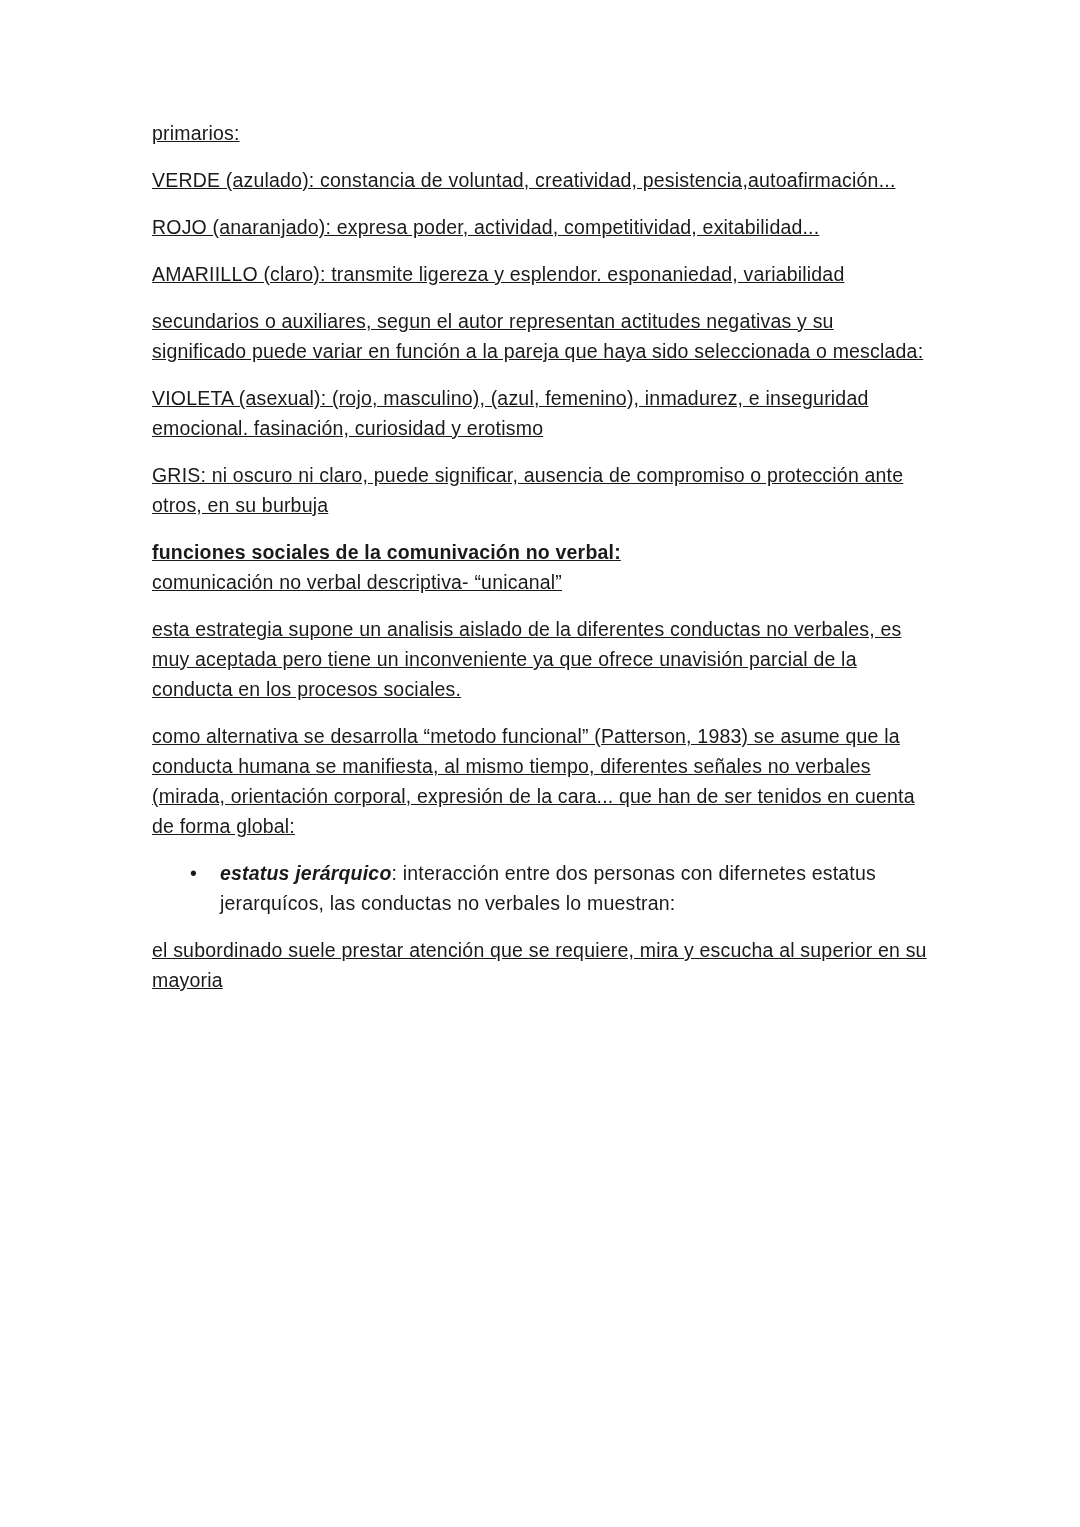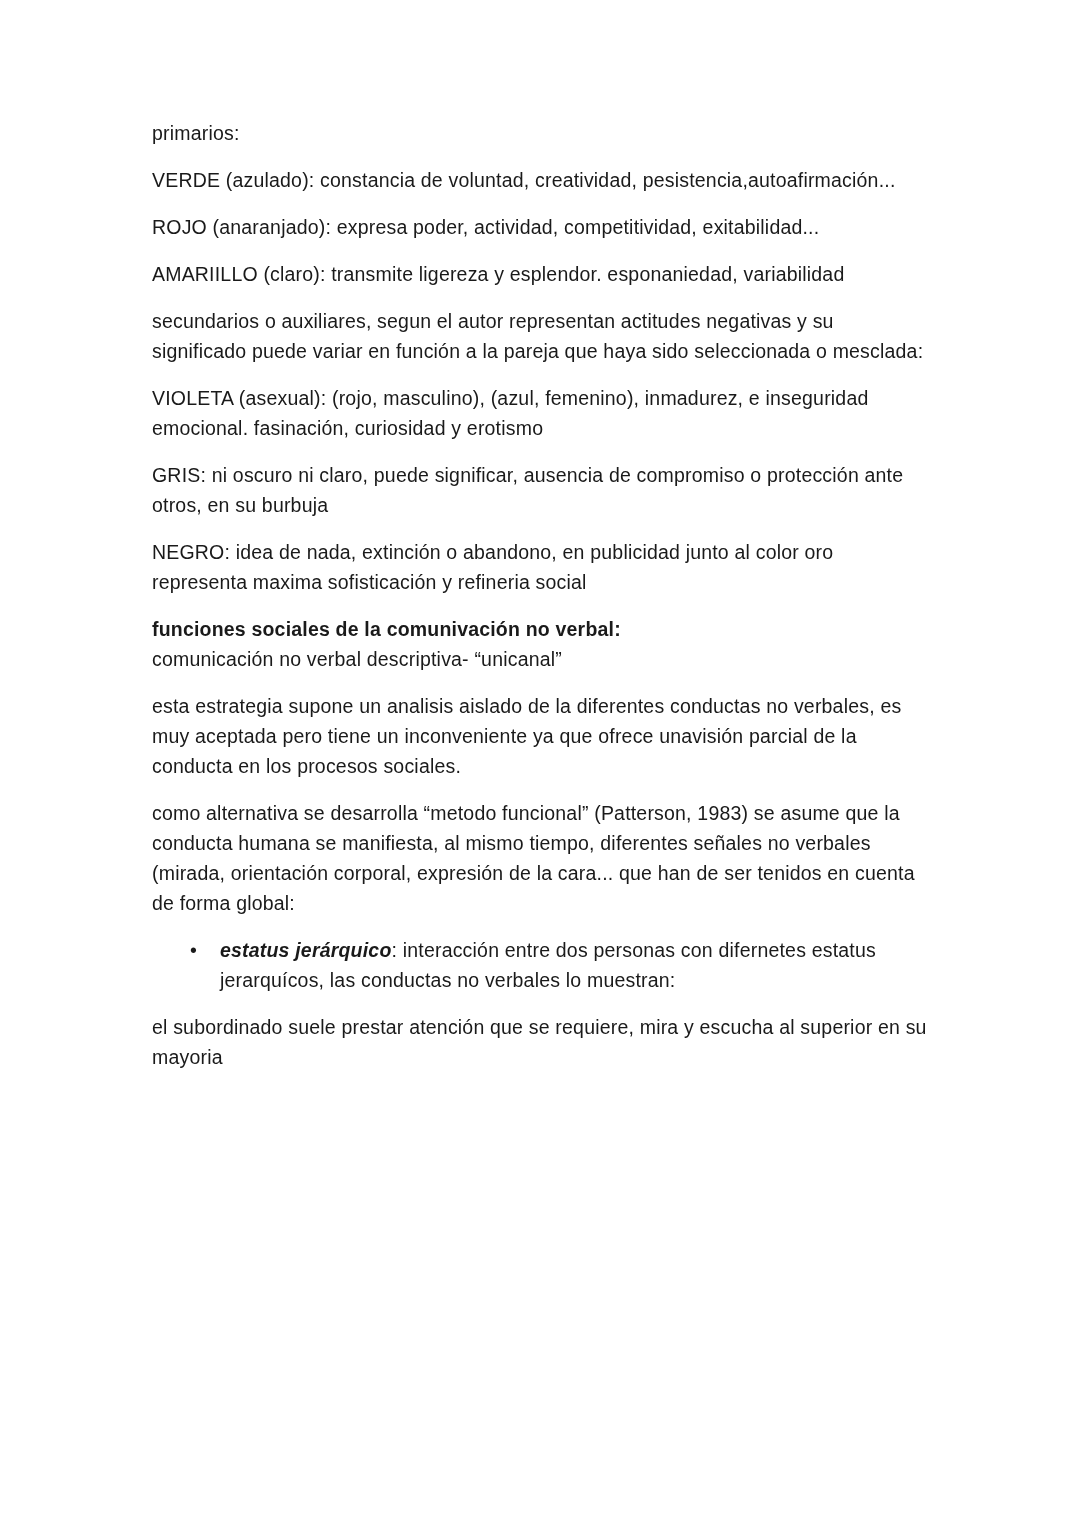--- a/index.html
+++ b/index.html
@@ -25,20 +25,21 @@
   .doc-body {
     width: 780px;
   }
   p.para {
     margin: 0 0 17px 0;
     font-size: 19.5px;
     line-height: 30px;
     font-weight: 400;
     letter-spacing: 0.01em;
     color: #1a1a1a;
+    text-decoration: underline;
   }
   p.para.heading-bold {
     font-weight: 700;
     margin-bottom: 0;
   }
   ul.bullet-list {
     margin: 0 0 17px 0;
     padding: 0 0 0 0;
     list-style: none;
   }
@@ -79,21 +80,20 @@
 
     <p class="para">AMARIILLO (claro): transmite ligereza y esplendor. esponaniedad, variabilidad</p>
 
     <p class="para">secundarios o auxiliares, segun el autor representan actitudes negativas y su significado puede variar en función a la pareja que haya sido seleccionada o mesclada:</p>
 
     <p class="para">VIOLETA (asexual): (rojo, masculino), (azul, femenino), inmadurez, e inseguridad emocional. fasinación, curiosidad y erotismo</p>
 
     <p class="para">GRIS: ni oscuro ni claro, puede significar, ausencia de compromiso o protección ante otros, en su burbuja</p>
 
 
-    <p class="para">NEGRO: idea de nada, extinción o abandono, en publicidad junto al color oro representa maxima sofisticación y refineria social</p>
 
     <p class="para heading-bold">funciones sociales de la comunivación no verbal:</p>
 
     <p class="para">comunicación no verbal descriptiva- “unicanal”</p>
 
     <p class="para">esta estrategia supone un analisis aislado de la diferentes conductas no verbales, es muy aceptada pero tiene un inconveniente ya que ofrece unavisión parcial de la conducta en los procesos sociales.</p>
 
     <p class="para">como alternativa se desarrolla “metodo funcional” (Patterson, 1983) se asume que la conducta humana se manifiesta, al mismo tiempo, diferentes señales no verbales (mirada, orientación corporal, expresión de la cara... que han de ser tenidos en cuenta de forma global:</p>
 
     <ul class="bullet-list">

